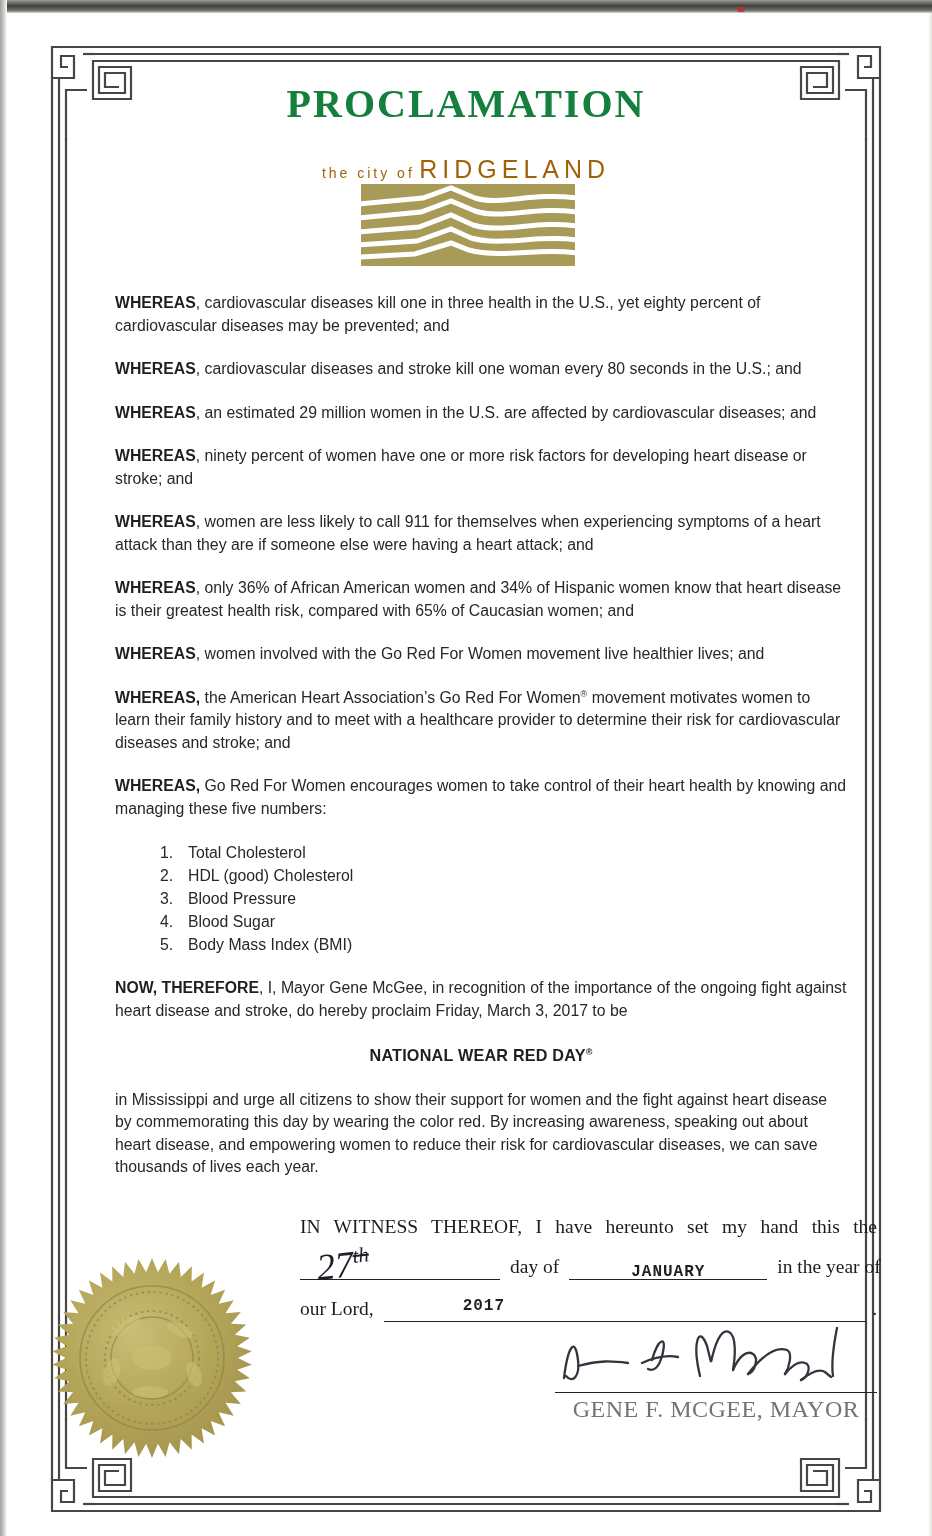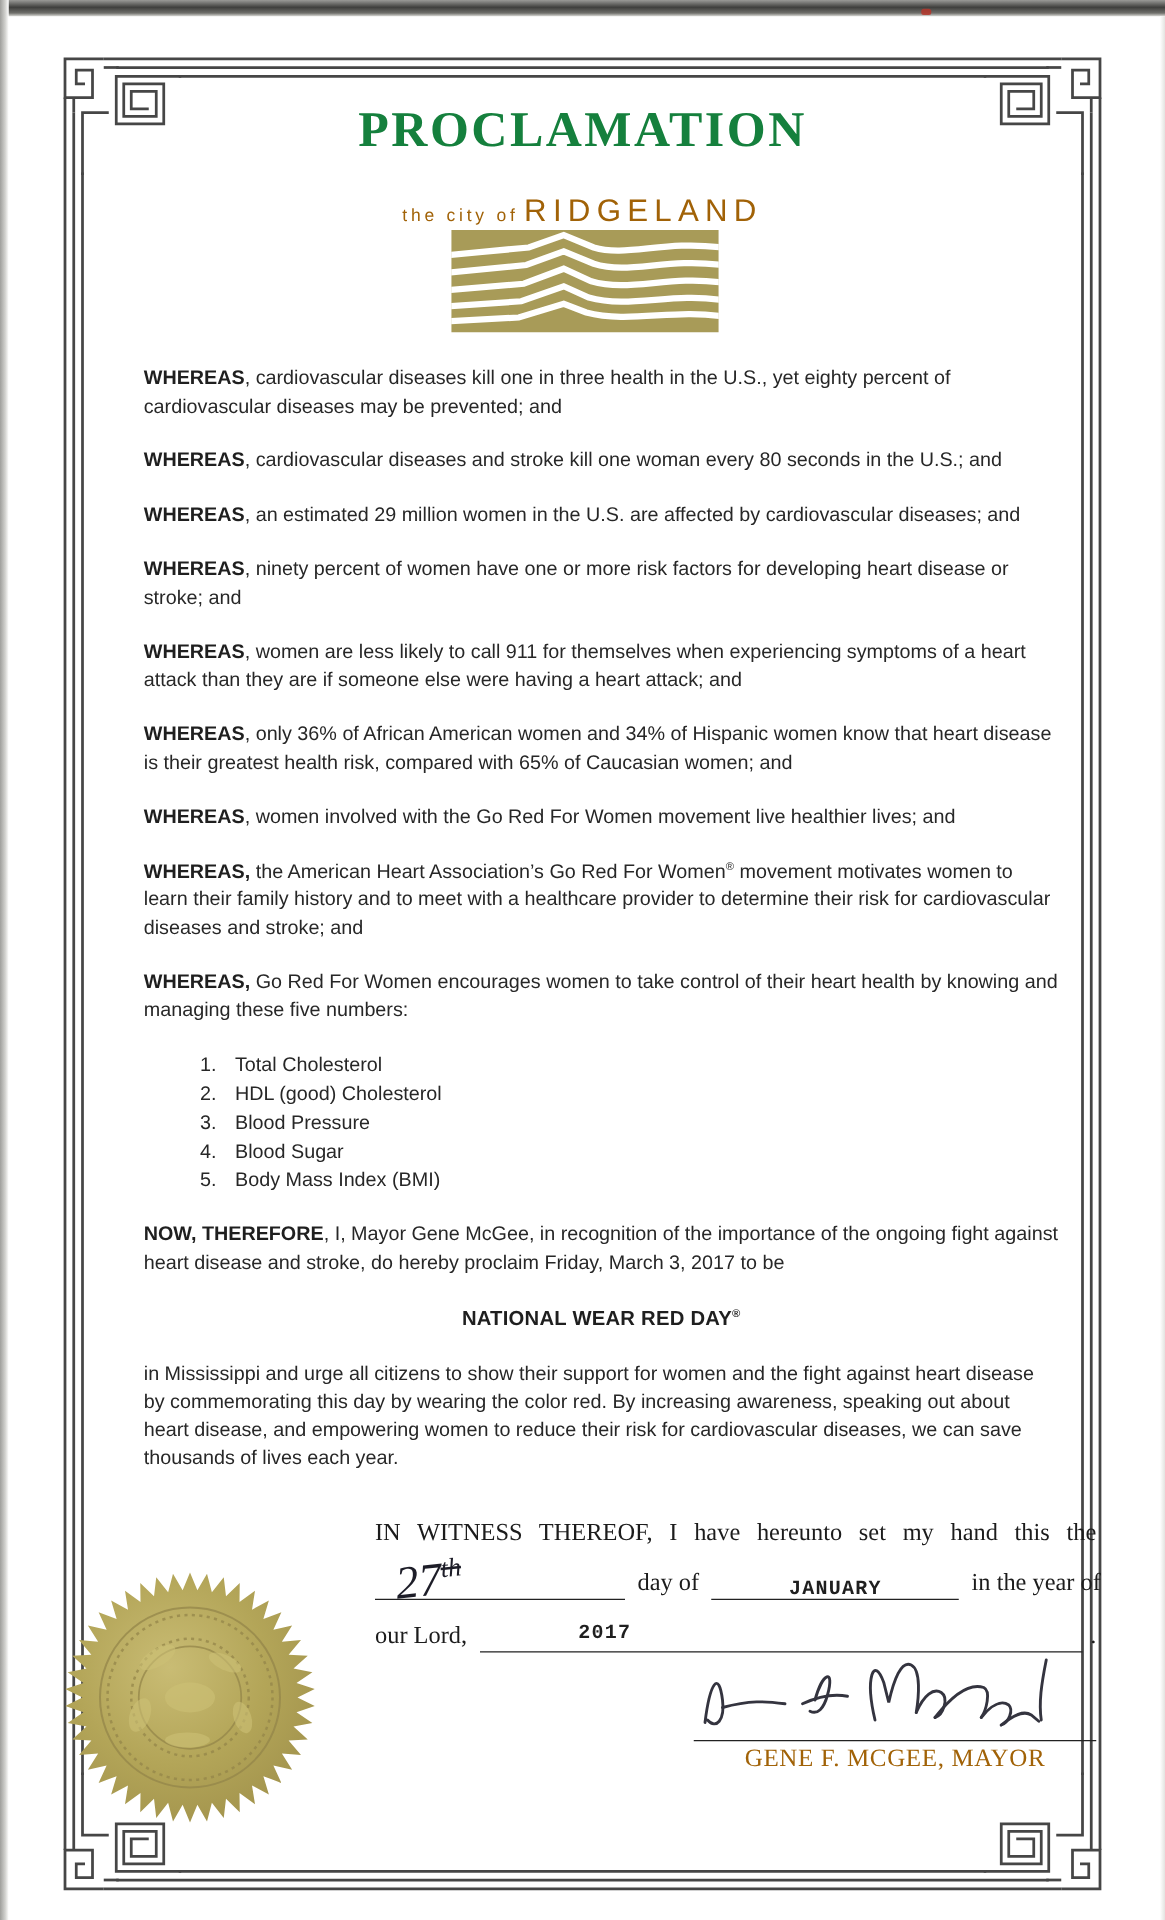--- a/index.html
+++ b/index.html
@@ -80,21 +80,21 @@
   }
   .handwritten sup{font-size:21px;text-decoration:line-through;}
   .sig-area{position:relative;height:76px;}
   .sig-svg{position:absolute;left:248px;top:-22px;}
   .sig-line{
     position:absolute;left:255px;top:54px;width:322px;
     border-bottom:1.8px solid #222;
   }
   .mayor-name{
     position:absolute;left:255px;top:58px;width:322px;text-align:center;
-    font-size:20px;letter-spacing:.5px;color:#a16207;
+    font-size:24px;letter-spacing:.5px;color:#737373;
   }
   
   .seal{position:absolute;top:1252px;left:46px;z-index:3;}
 </style>
 </head>
 <body>
 
 <div class="scan-top"></div>
 <div class="scan-left"></div>
 <div class="scan-right"></div>

